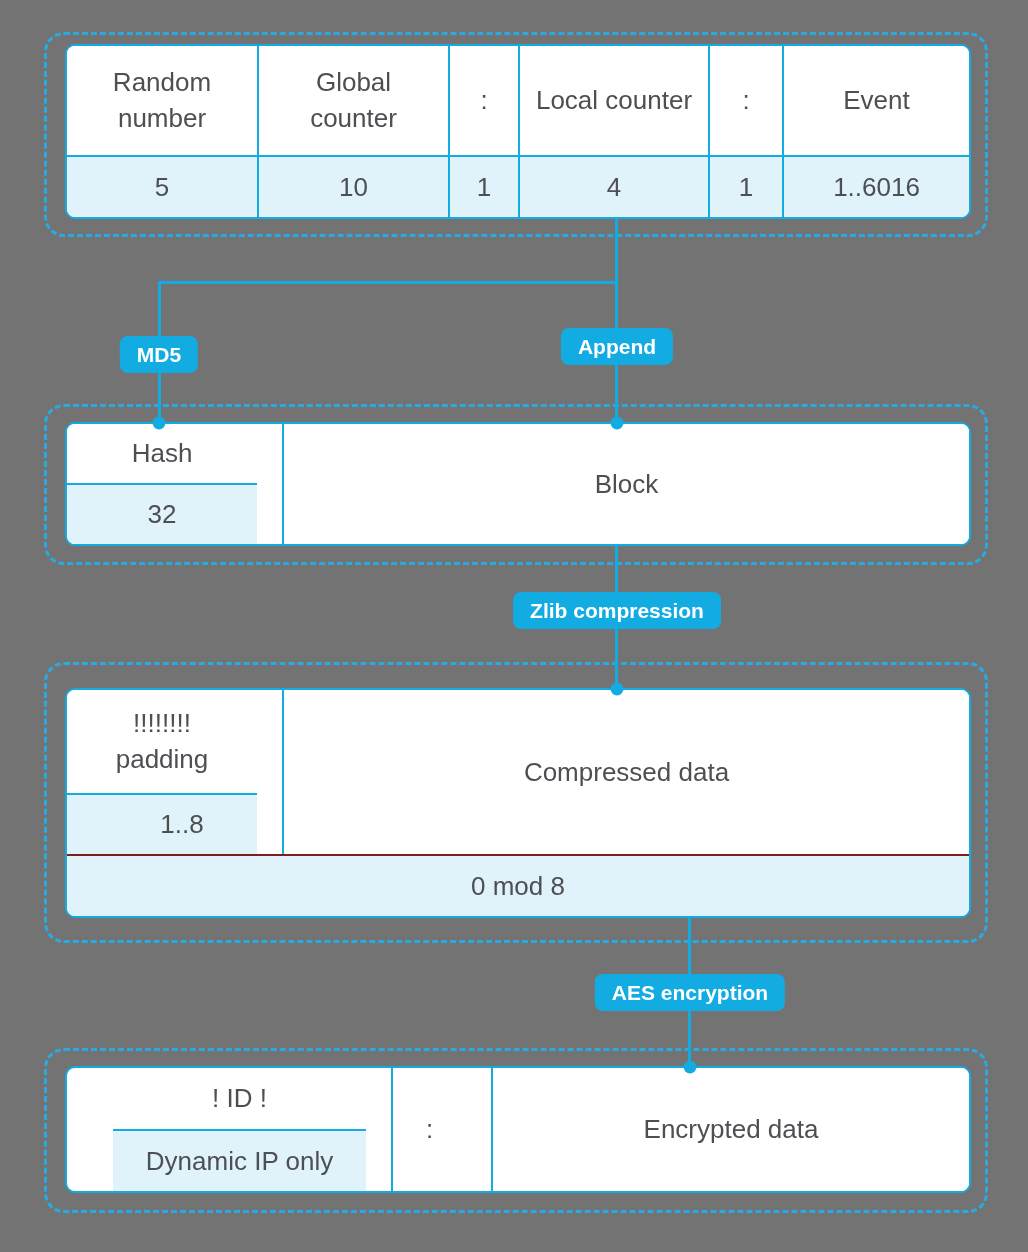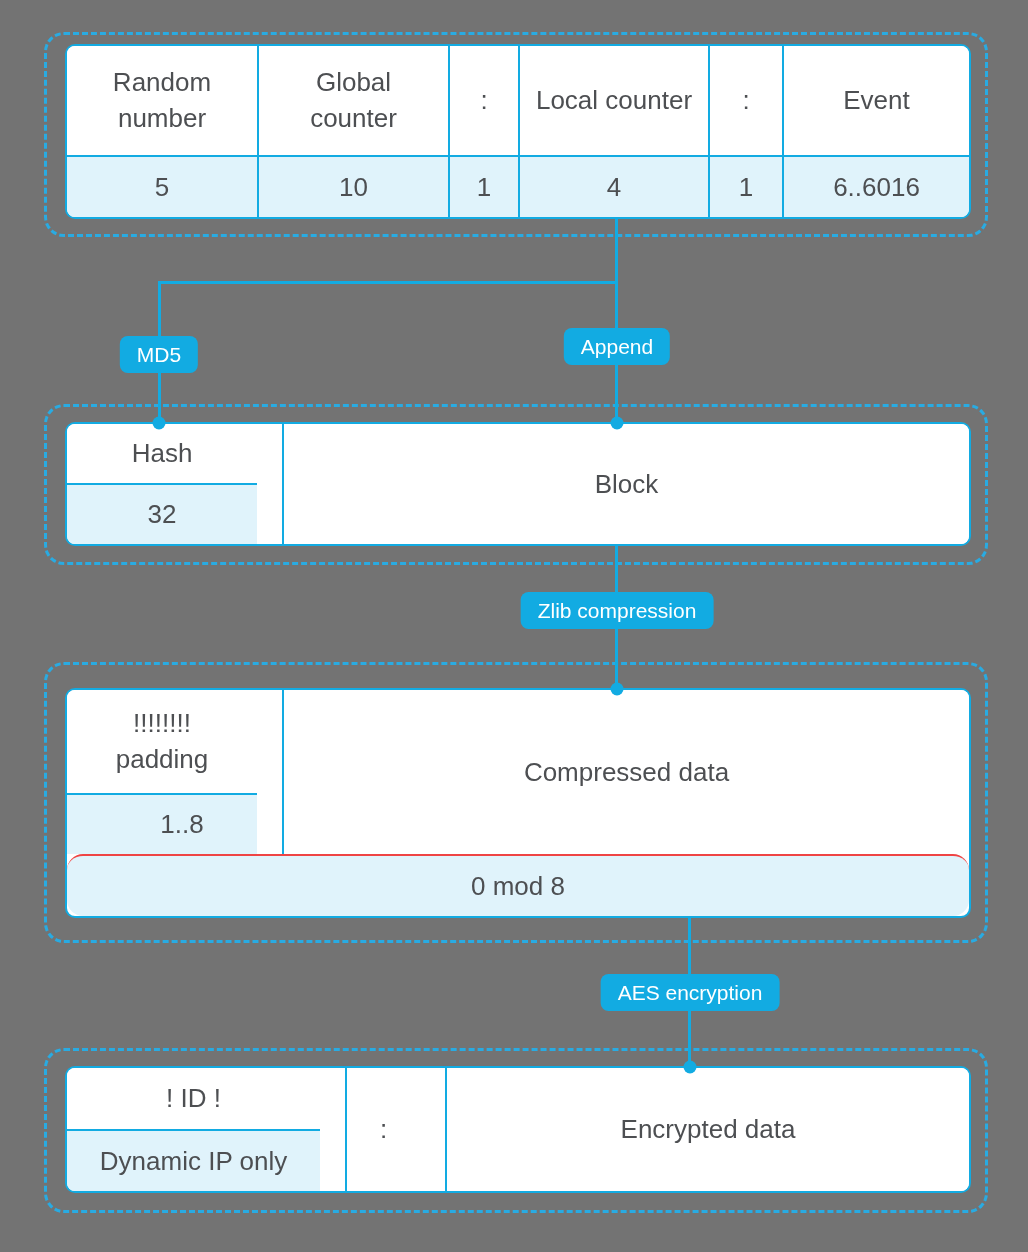--- a/index.html
+++ b/index.html
@@ -30,44 +30,44 @@
     flex:1;display:flex;align-items:center;justify-content:center;text-align:center;
     font-size:26px;background:#ffffff;box-sizing:border-box;margin-left:25px;
   }
   .line{position:absolute;background:#12abe2;}
   .dot{
     position:absolute;width:13px;height:13px;border-radius:50%;
     background:#12abe2;transform:translate(-50%,-50%);
   }
   .badge{
     position:absolute;transform:translateX(-50%);background:#12abe2;color:#ffffff;
-    font-size:21px;line-height:1;padding:8px 17px;border-radius:8px;white-space:nowrap;
+    font-size:21px;line-height:1;padding:8px 17px;border-radius:8px;white-space:nowrap;font-weight:bold;
   }
   
   #t1{left:65px;top:44px;width:906px;height:175px;}
   #t1 .hdr{height:109px;}
   #t1 .c0{width:190px;} #t1 .c1{width:191px;} #t1 .c2{width:70px;}
   #t1 .c3{width:190px;} #t1 .c4{width:74px;} #t1 .c5{flex:1;}
   
   #t2{left:65px;top:422px;width:906px;height:124px;}
   #t2 .hashcol{width:190px;}
   #t2 .hdr{height:59px;}
   
   #t3{left:65px;top:688px;width:906px;height:230px;flex-direction:column;}
   #t3 .toprow{display:flex;height:164px;}
   #t3 .padcol{width:190px;}
   #t3 .padcol .hdr{flex:1;}
   #t3 .padcol .val{flex:none;height:61px;padding-left:40px;}
   #t3 .modrow{
     flex:1;display:flex;align-items:center;justify-content:center;font-size:26px;
-    background:#e0f3fb;border-top:2px solid #ef4444;box-sizing:border-box;border-radius:16px;
+    background:#e0f3fb;border-top:2px solid #7f1d1d;box-sizing:border-box;
   }
   
   #t4{left:65px;top:1066px;width:906px;height:127px;}
-  #t4 .idcol{width:253px;}
+  #t4 .idcol{width:253px;margin-left:46px;}
   #t4 .idcol .hdr{height:61px;}
   #t4 .sep{flex:none;width:75px;}
 </style>
 </head>
 <body>
 
 <div class="page">
 
   <div class="dashed" style="left:44px;top:32px;width:944px;height:205px;"></div>
 
@@ -99,21 +99,21 @@
     <div class="col c4 bdl">
       <div class="hdr">
         <span>:</span>
       </div>
       <div class="val">1</div>
     </div>
     <div class="col c5 bdl">
       <div class="hdr">
         <span>Event</span>
       </div>
-      <div class="val">6..6016</div>
+      <div class="val">1..6016</div>
     </div>
   </div>
 
   <div class="dashed" style="left:44px;top:404px;width:944px;height:161px;"></div>
 
   <div class="tbl" id="t2">
     <div class="col hashcol">
       <div class="hdr">
         <span>Hash</span>
       </div>

